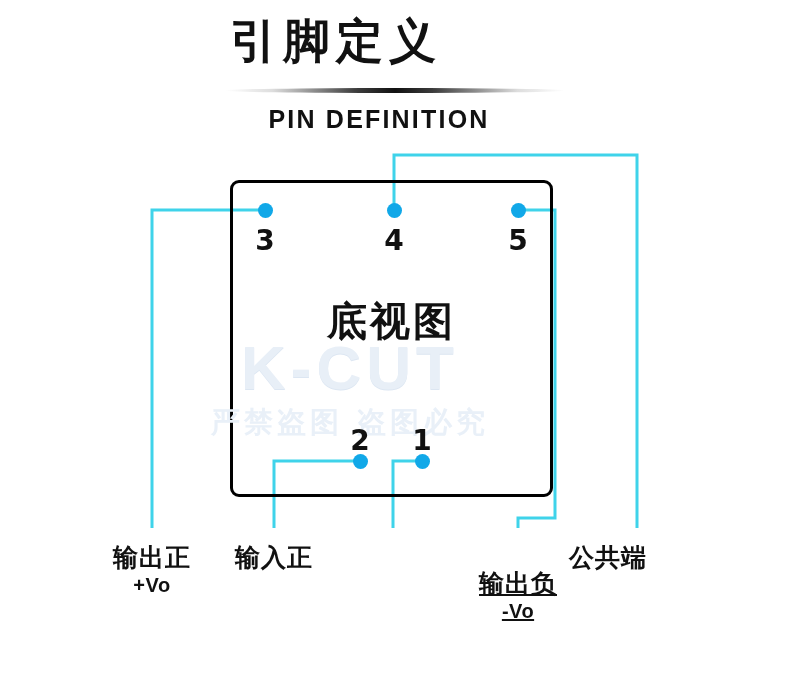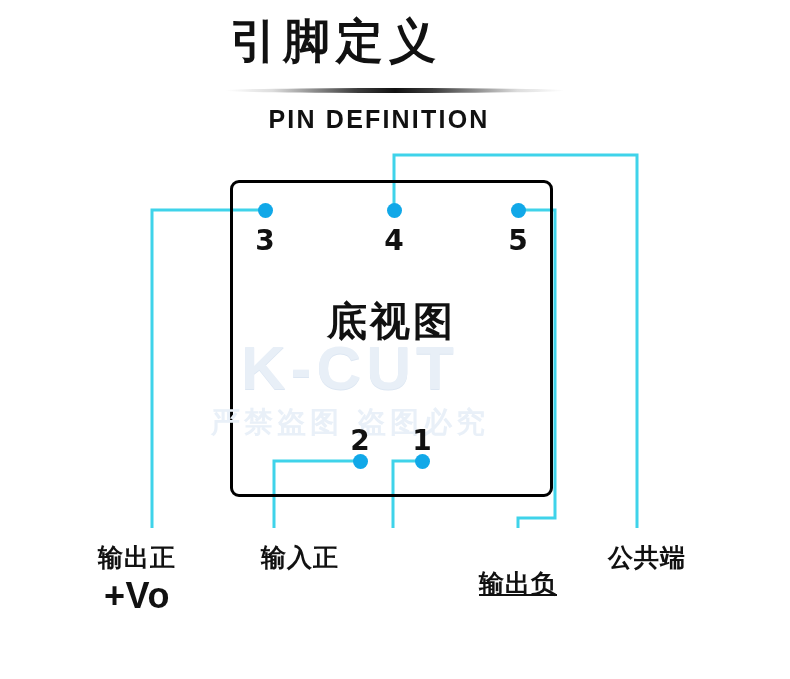--- a/index.html
+++ b/index.html
@@ -163,21 +163,21 @@
     color: #111111;
   }
   .pin-label .cn {
     font-size: 25px;
     font-weight: 700;
     letter-spacing: 1px;
     line-height: 1.25;
     font-family: "DejaVu Sans", "Liberation Sans", sans-serif;
   }
   .pin-label .en {
-    font-size: 36px;
+    font-size: 20px;
     font-weight: 700;
     letter-spacing: 0.5px;
     line-height: 1.25;
   }
 </style>
 </head>
 <body>
 
 <div id="header">
   <div id="title-cn">引脚定义</div>
@@ -202,37 +202,38 @@
   <div id="watermark">
     <div id="watermark-logo">K-CUT</div>
     <div id="watermark-sub">严禁盗图 盗图必究</div>
   </div>
 
   <div id="bottom-view-label">底视图</div>
 
   <div id="pin-layer">
       <div class="pin-dot" style="left: 265px; top: 210px; background: rgb(17, 168, 232);"></div>
       <div class="pin-num" style="left: 265px; top: 224px;">3</div>
-      <div class="pin-label" style="left: 137px; top: 542px; text-align: center;">
+      <div class="pin-label" style="left: 152px; top: 542px; text-align: center;">
         <div class="cn">输出正</div>
         <div class="en">+Vo</div>
       </div>
       <div class="pin-dot" style="left: 394px; top: 210px; background: rgb(17, 168, 232);"></div>
       <div class="pin-num" style="left: 394px; top: 224px;">4</div>
-      <div class="pin-label" style="left: 647px; top: 542px;">
+      <div class="pin-label" style="left: 608px; top: 542px;">
         <div class="cn">公共端</div>
       </div>
       <div class="pin-dot" style="left: 518px; top: 210px; background: rgb(17, 168, 232);"></div>
       <div class="pin-num" style="left: 518px; top: 224px;">5</div>
       <div class="pin-label" style="left: 518px; top: 568px; text-decoration: underline;">
         <div class="cn">输出负</div>
+        <div class="en">-Vo</div>
       </div>
       <div class="pin-dot" style="left: 360px; top: 461px; background: rgb(17, 168, 232);"></div>
       <div class="pin-num" style="left: 360px; top: 424px;">2</div>
-      <div class="pin-label" style="left: 274px; top: 542px; text-align: right;">
+      <div class="pin-label" style="left: 274px; top: 542px;">
         <div class="cn">输入正</div>
       </div>
       <div class="pin-dot" style="left: 422px; top: 461px; background: rgb(17, 168, 232);"></div>
       <div class="pin-num" style="left: 422px; top: 424px;">1</div>
       <div class="pin-label" style="left: 393px; top: 542px;">
       </div>
     </div>
 
 </div>
 

